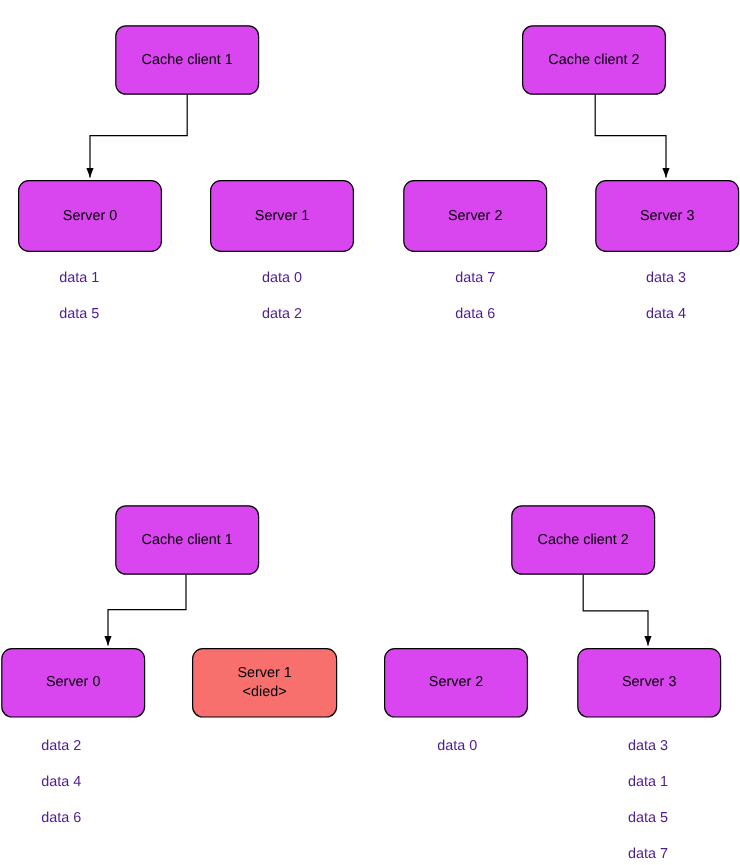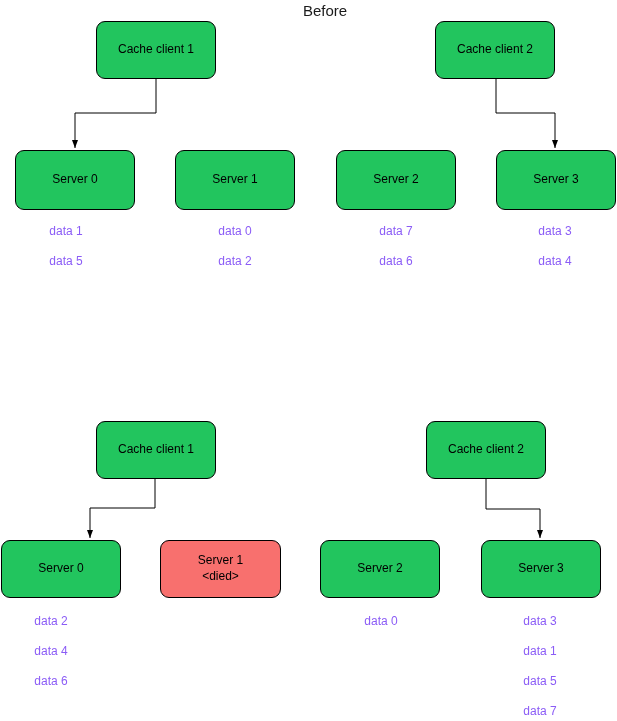--- a/index.html
+++ b/index.html
@@ -19,37 +19,37 @@
     font-size: 15px;
     color: #1a1a1a;
   }
   #title-before { left: 255px; top: 2px; }
   #title-after  { left: 264px; top: 389px; }
   .node {
     position: absolute;
     box-sizing: border-box;
     border: 1px solid #000000;
     border-radius: 9px;
-    background: #22c55e;
+    background: #d946ef;
     display: flex;
     flex-direction: column;
     align-items: center;
     justify-content: center;
     font-size: 12px;
     line-height: 1.3;
     text-align: center;
     white-space: nowrap;
   }
   .node.dead { background: #f8706e; }
   .data-label {
     position: absolute;
     transform: translate(-50%, -50%);
     font-size: 12px;
     white-space: nowrap;
-    color: #8b5cf6;
+    color: #4c1d95;
   }
   svg.arrows {
     position: absolute;
     left: 0; top: 0;
     width: 617px; height: 721px;
     pointer-events: none;
   }
   svg.arrows path.edge {
     stroke: #000000;
     stroke-width: 1;
@@ -66,21 +66,20 @@
       <marker id="arrowhead" markerWidth="9" markerHeight="7" refX="8" refY="3" orient="auto" markerUnits="userSpaceOnUse">
         <path d="M0,0 L8,3 L0,6 Z" fill="#000000"></path>
       </marker>
     </defs>
     <path class="edge" d="M156,79 L156,113 L75,113 L75,148" marker-end="url(#arrowhead)"></path>
     <path class="edge" d="M496,79 L496,113 L555,113 L555,148" marker-end="url(#arrowhead)"></path>
     <path class="edge" d="M155,479 L155,508 L90,508 L90,538" marker-end="url(#arrowhead)"></path>
     <path class="edge" d="M486,479 L486,509 L540,509 L540,538" marker-end="url(#arrowhead)"></path>
   </svg>
 
-  <div class="section-title" id="title-before">Before</div>
 
   <div id="nodes">
       <div class="node" style="left: 96px; top: 21px; width: 120px; height: 58px;">
         <span>Cache client 1</span>
       </div>
       <div class="node" style="left: 435px; top: 21px; width: 120px; height: 58px;">
         <span>Cache client 2</span>
       </div>
       <div class="node" style="left: 15px; top: 150px; width: 120px; height: 60px;">
         <span>Server 0</span>

